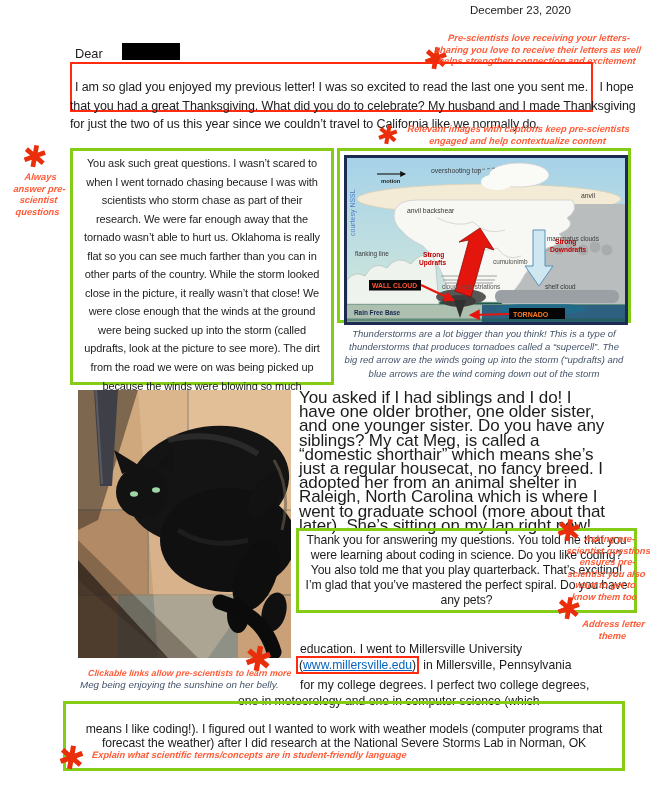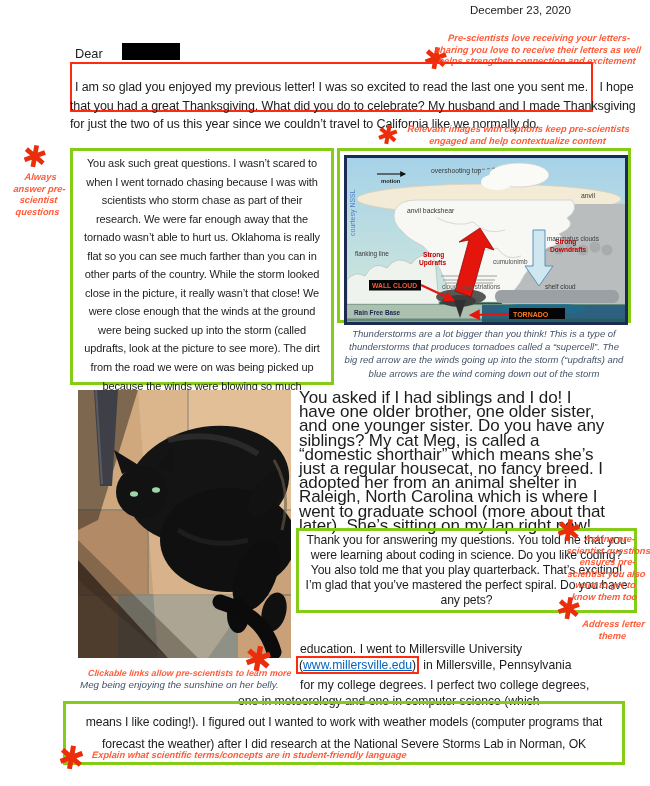--- a/index.html
+++ b/index.html
@@ -180,18 +180,18 @@
     <span class="nowrap" style="margin-left:4px;">in Millersville, Pennsylvania</span>
   </div>
   <div class="abs nowrap" style="left:300px;top:678px;font-size:12.2px;">for my college degrees. I perfect two college degrees,</div>
   <div class="abs nowrap" style="left:238px;top:694px;font-size:12.2px;">one in meteorology and one in computer science (which</div>
 
   <span class="ast" style="left:244px;top:642px;font-size:34px;">✱</span>
 
   <div class="abs script nowrap" style="left:88px;top:668px;font-size:8.8px;">Clickable links allow pre-scientists to learn more</div>
   <div class="abs caption nowrap" style="left:80px;top:679px;font-size:9.8px;">Meg being enjoying the sunshine on her belly.</div>
 
-  <div class="abs redbox" style="left:63px;top:701px;width:562px;padding:7px 4px;font-size:12.2px;line-height:22px;letter-spacing:-0.1px;">means I like coding!). I figured out I wanted to work with weather models (computer programs that forecast the weather) after I did research at the National Severe Storms Lab in Norman, OK</div>
+  <div class="abs redbox" style="left:63px;top:701px;width:562px;padding:18px 4px;font-size:12.2px;line-height:14px;letter-spacing:-0.1px;">means I like coding!). I figured out I wanted to work with weather models (computer programs that forecast the weather) after I did research at the National Severe Storms Lab in Norman, OK</div>
 
   <span class="ast" style="left:58px;top:742px;font-size:32px;">✱</span>
   <div class="abs script nowrap" style="left:92px;top:750px;font-size:9.3px;">Explain what scientific terms/concepts are in student-friendly language</div>
 
 </div>
 
 </body></html>

